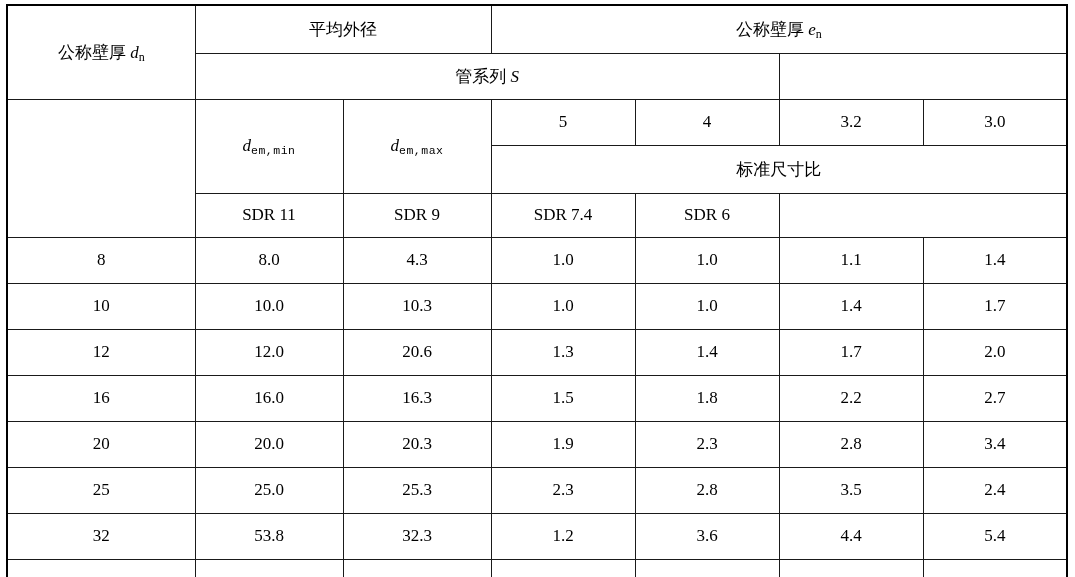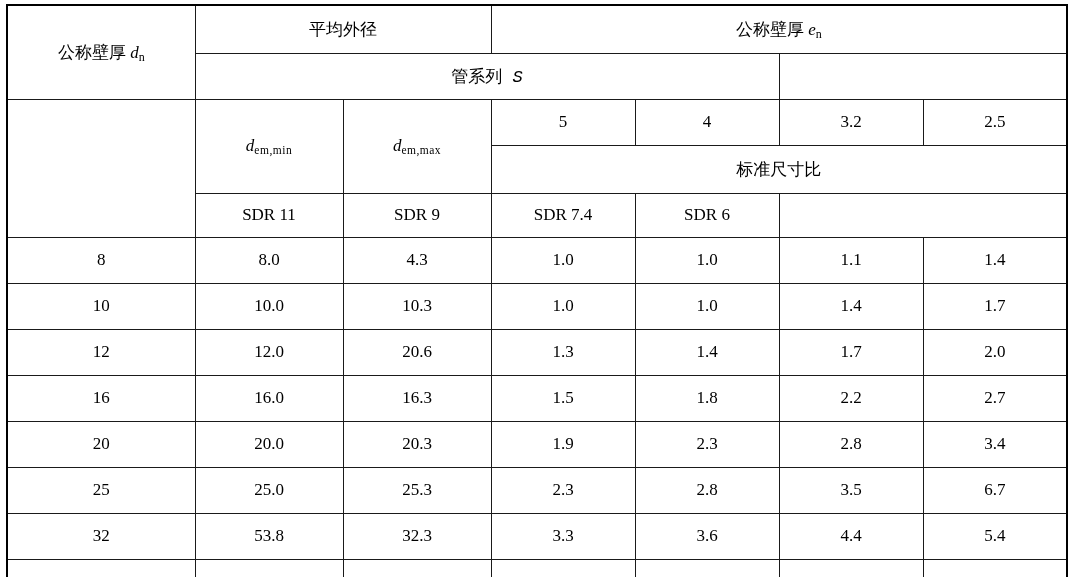--- a/index.html
+++ b/index.html
@@ -41,21 +41,21 @@
   }
   col.c1 { width: 188px; }
   col.c2 { width: 148px; }
   col.c3 { width: 148px; }
   col.c4 { width: 144px; }
   col.c5 { width: 144px; }
   col.c6 { width: 144px; }
   col.c7 { width: 144px; }
 
   .h-row1 { height: 48px; }
-  .h-row2 { height: 46px; font-family: Liberation Mono, monospace; }
+  .h-row2 { height: 46px; }
   .h-row3 { height: 46px; }
   .h-row4 { height: 48px; }
   .h-row5 { height: 44px; }
   .body-row { height: 46px; }
 
   .var-i {
     font-style: italic;
   }
   .sub {
     font-size: 12px;
@@ -63,20 +63,21 @@
     position: relative;
     top: 3px;
     font-style: normal;
   }
   .dem {
     font-size: 17px;
   }
   .dem .sub {
     font-size: 11.5px;
     letter-spacing: 0.5px;
+    font-family: Liberation Mono, monospace;
   }
   .hdr-title {
     font-size: 17px;
   }
   .clipped {
     
     height: 18px;
   }
   .clipped td {
     border-bottom: none;
@@ -123,21 +124,21 @@
         <td rowspan="3"></td>
         <td rowspan="2" class="dem">
           <span class="var-i">d</span><span class="sub">em,min</span>
         </td>
         <td rowspan="2" class="dem">
           <span class="var-i">d</span><span class="sub">em,max</span>
         </td>
         <td>5</td>
         <td>4</td>
         <td>3.2</td>
-        <td>2.5</td>
+        <td>3.0</td>
       </tr>
 
       <tr class="h-row4">
         <td colspan="4" class="hdr-title">标准尺寸比</td>
       </tr>
 
       <tr class="h-row5">
         <td>SDR 11</td>
         <td>SDR 9</td>
         <td>SDR 7.4</td>
@@ -189,27 +190,27 @@
         <td>2.8</td>
         <td>3.4</td>
       </tr>
       <tr class="body-row">
         <td>25</td>
         <td>25.0</td>
         <td>25.3</td>
         <td>2.3</td>
         <td>2.8</td>
         <td>3.5</td>
-        <td>6.7</td>
+        <td>2.4</td>
       </tr>
       <tr class="body-row">
         <td>32</td>
         <td>53.8</td>
         <td>32.3</td>
-        <td>3.3</td>
+        <td>1.2</td>
         <td>3.6</td>
         <td>4.4</td>
         <td>5.4</td>
       </tr>
 
       <tr class="clipped">
         <td></td>
         <td></td>
         <td></td>
         <td></td>

